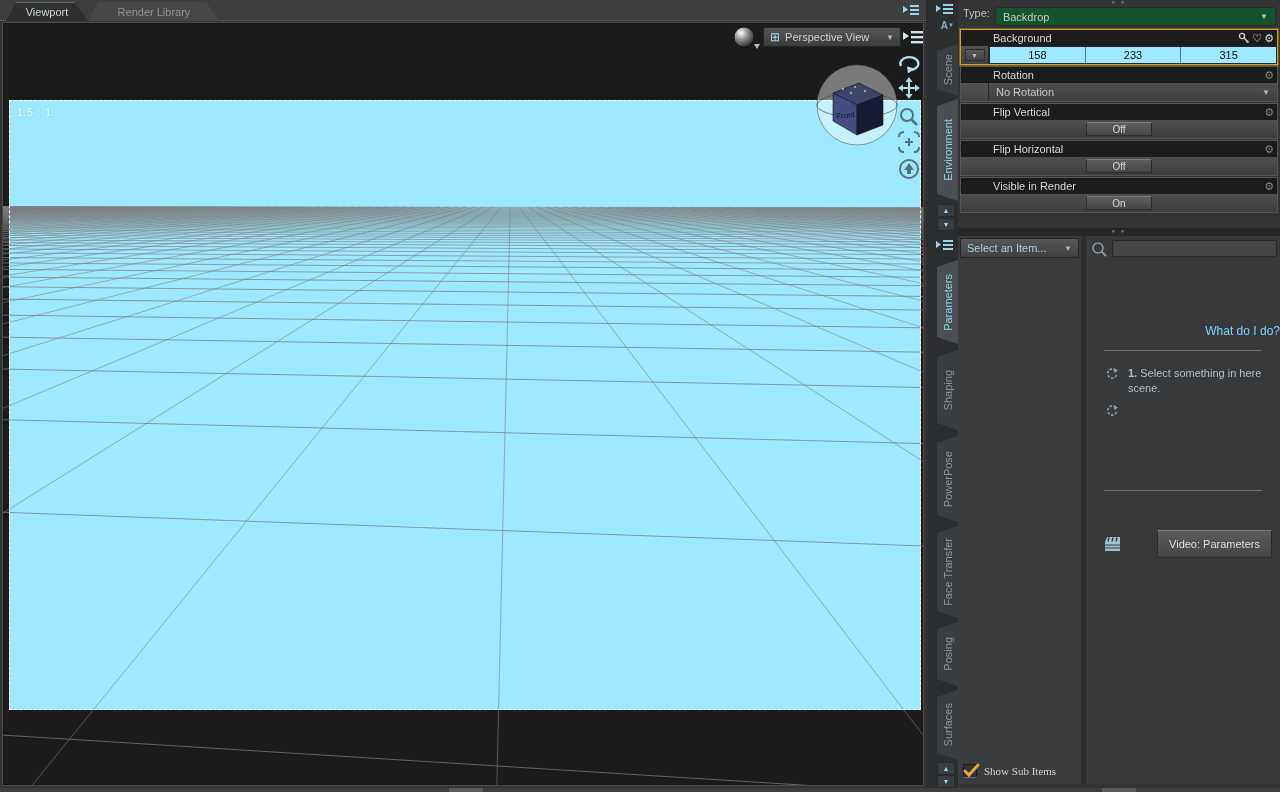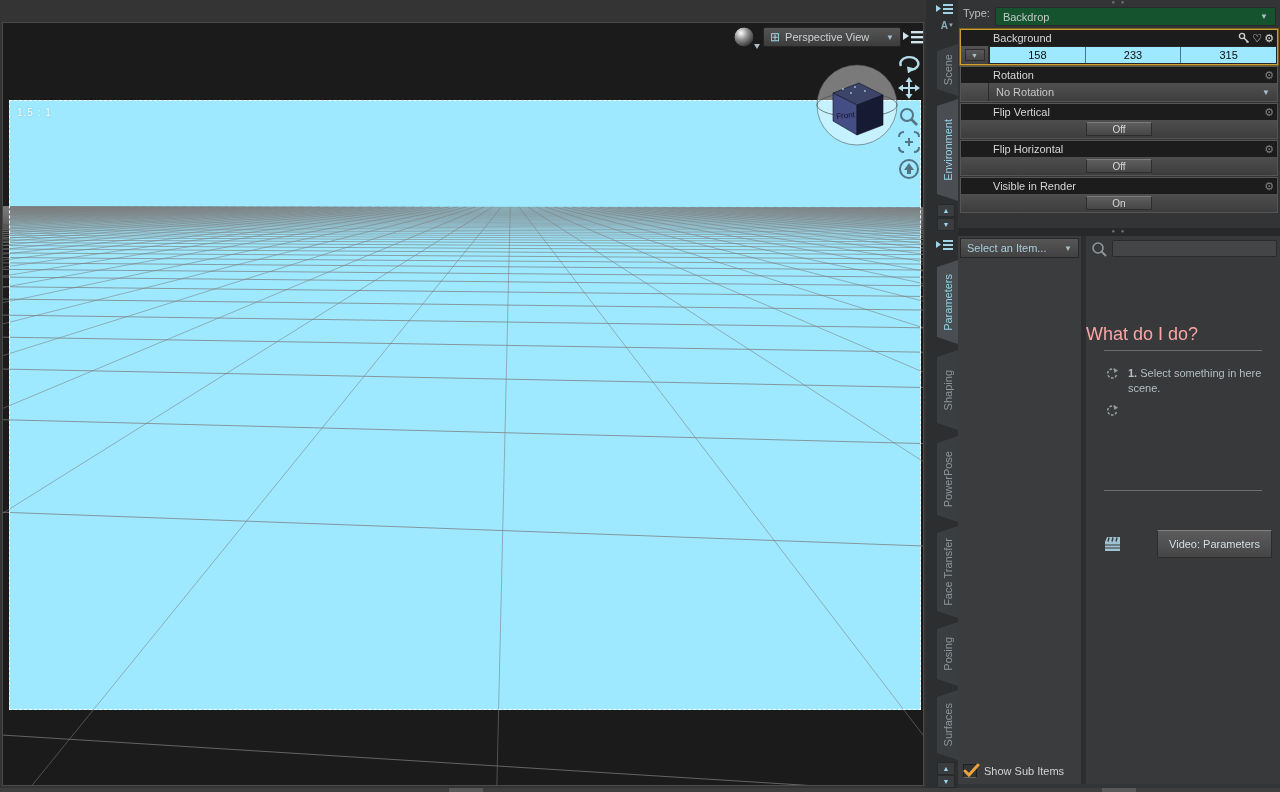--- a/index.html
+++ b/index.html
@@ -80,46 +80,58 @@
                 border:1px solid #2d2d2d; border-top-color:#7a7a7a; color:#d8d8d8; font-size:10px;
                 display:flex; align-items:center; justify-content:center; }
   .h-splitter { position:absolute; top:228px; left:0; right:0; height:8px; background:#26282a; }
 
   
   .params-pane { position:absolute; top:236px; left:0; right:0; bottom:4px; display:flex; }
   .left-col { width:128px; background:#3a3c3e; position:relative; border-right:5px solid #2b2d2f; }
   .item-dd { position:absolute; top:2px; left:2px; right:2px; height:20px; display:flex; align-items:center;
              padding:0 6px; background:linear-gradient(#565656,#414141); border:1px solid #282828;
              color:#a9cdda; }
-  .sub-items { position:absolute; left:5px; bottom:6px; display:flex; align-items:center; gap:7px; color:#d2d2d2; }
+  .sub-items { position:absolute; left:5px; bottom:6px; display:flex; align-items:center; gap:7px; color:#d2d2d2;font-family:Liberation Serif, serif; }
   .checkbox { position:relative; width:14px; height:14px; background:#333; border:1px solid #1f1f1f;
               border-bottom-color:#666; }
   .right-col { flex:1; position:relative; background:#38393b; }
   .search-row { position:absolute; top:3px; left:4px; right:3px; height:19px; display:flex; align-items:center; gap:4px; }
   .search-field { flex:1; height:17px; background:#434547; border:1px solid #2a2a2a; border-radius:2px;
                   color:#ccc; font-size:11px; padding:0 4px; font-family:"Liberation Sans",sans-serif; }
-  .help-title { position:absolute; top:88px; left:0; right:0; text-align:left; color:#fca5a5; font-size:18px; }
+  .help-title { position:absolute; top:88px; left:0; right:0; text-align:right; color:#7dd3fc; font-size:12px; }
   .help-hr { position:absolute; left:18px; right:18px; height:1px; background:#6e6e6e; }
   .step { position:absolute; left:20px; right:10px; display:flex; gap:9px; color:#b3bfc1; line-height:1.35; }
   .step-text { width:136px; }
   .video-row { position:absolute; top:294px; left:18px; right:8px; display:flex; align-items:center; gap:9px; }
   .video-btn { width:136px; height:28px; background:linear-gradient(#5c5c5c,#454545); border:1px solid #2c2c2c;
                border-top-color:#808080; color:#d2dfe6; font-size:11px; display:flex; align-items:center;
                justify-content:center;margin-left:28px; }
 
   .bottom-bar { position:absolute; left:0; bottom:0; width:1280px; height:4px; background:#3e3e3e; }
   .grip { position:absolute; top:0; height:4px; width:34px; background:#585858; }
   b { color:inherit; }
 </style>
 </head>
 <body>
 
 <div class="app">
 
   <div class="viewport-pane">
+    <div class="tab-bar">
+      <div class="tab active">Viewport</div>
+      <div class="tab inactive">Render Library</div>
+      <span class="pane-menu" style="position:absolute; right:7px; top:4px;">
+        <svg width="16" height="13">
+            <polygon points="0,2 5,5.5 0,9" fill="#9fd4e8"></polygon>
+            <rect x="7" y="1" width="9" height="2" fill="#9fd4e8"></rect>
+            <rect x="7" y="5" width="9" height="2" fill="#9fd4e8"></rect>
+            <rect x="7" y="9" width="9" height="2" fill="#9fd4e8"></rect>
+          </svg>
+      </span>
+    </div>
 
     <div class="vp-area">
       <div class="backdrop"></div>
       <svg class="grid-svg" id="grid-svg" width="920" height="762">
           <line x1="-6947.7" y1="277.9" x2="40200.2" y2="3224.4" stroke="#7c7c7c" stroke-width="1" opacity="0.75"></line>
           <line x1="-6092.2" y1="265.9" x2="74605.6" y2="3224.4" stroke="#7c7c7c" stroke-width="1" opacity="0.75"></line>
           <line x1="-5412.9" y1="256.3" x2="109011.0" y2="3224.4" stroke="#7c7c7c" stroke-width="1" opacity="0.75"></line>
           <line x1="-4860.3" y1="248.5" x2="143416.4" y2="3224.4" stroke="#7c7c7c" stroke-width="1" opacity="0.75"></line>
           <line x1="-4402.1" y1="242.1" x2="177821.8" y2="3224.4" stroke="#7c7c7c" stroke-width="1" opacity="0.75"></line>
           <line x1="-4016.0" y1="236.6" x2="212227.2" y2="3224.4" stroke="#7c7c7c" stroke-width="1" opacity="0.75"></line>

